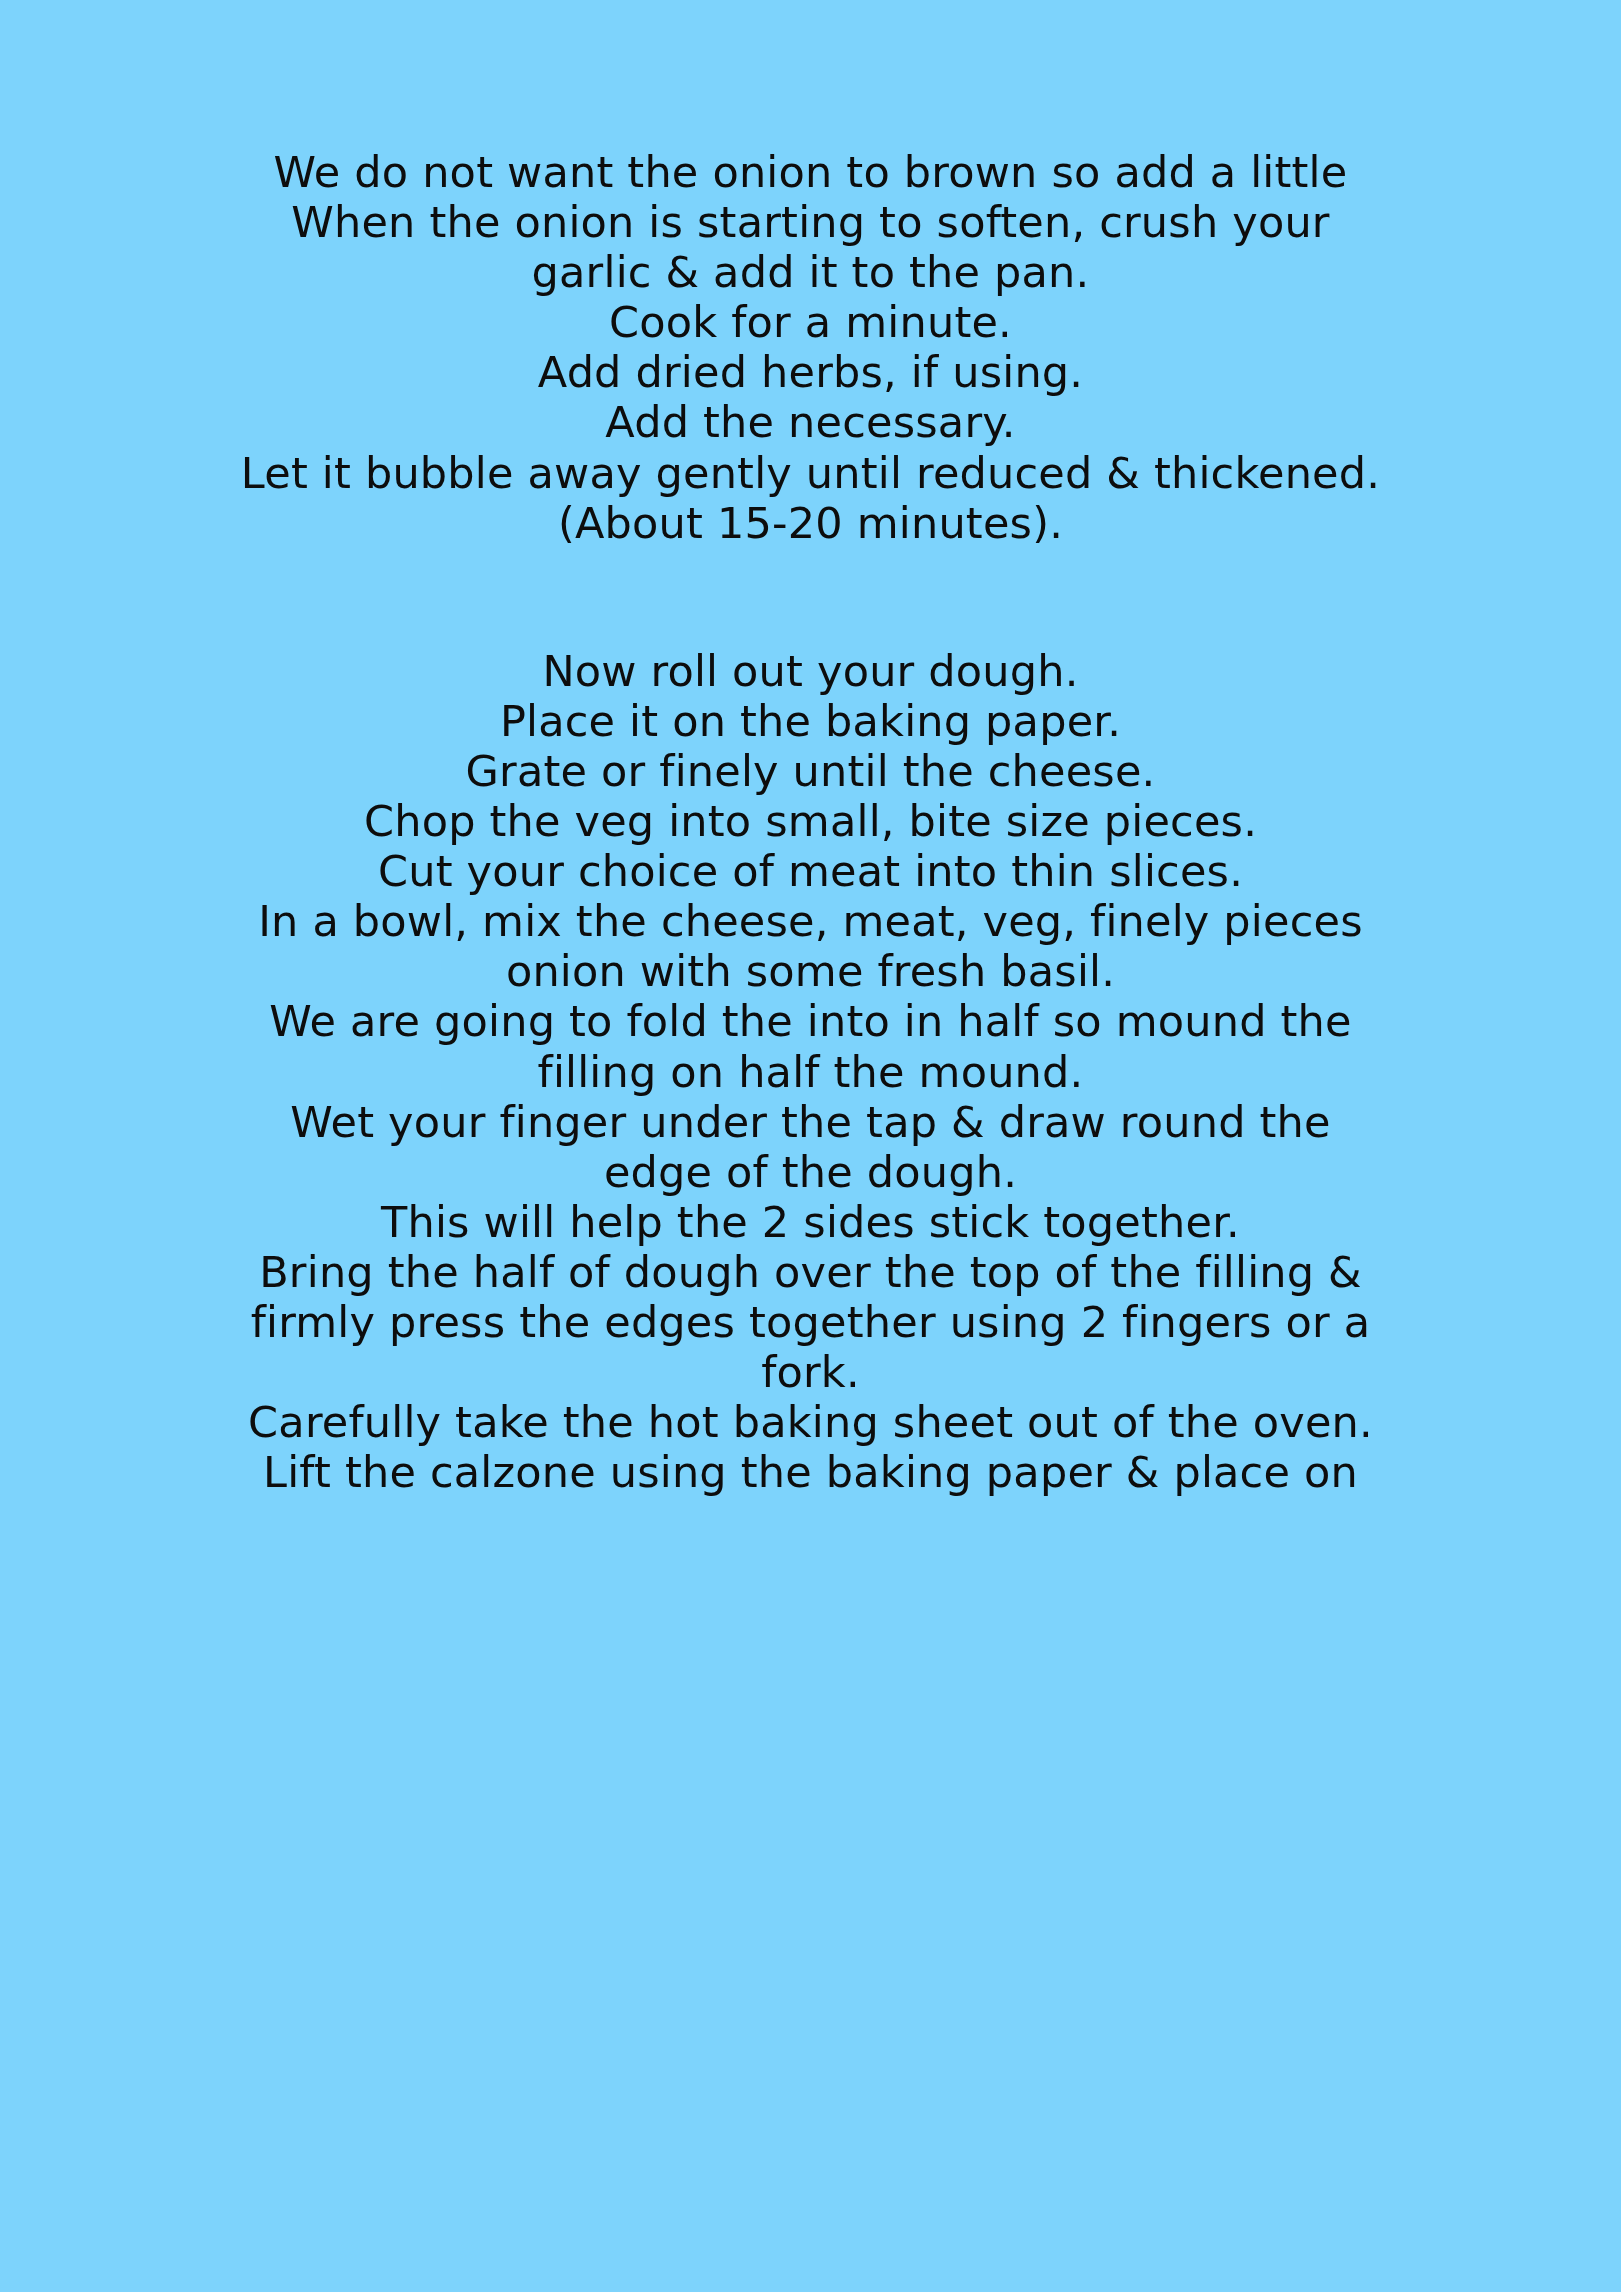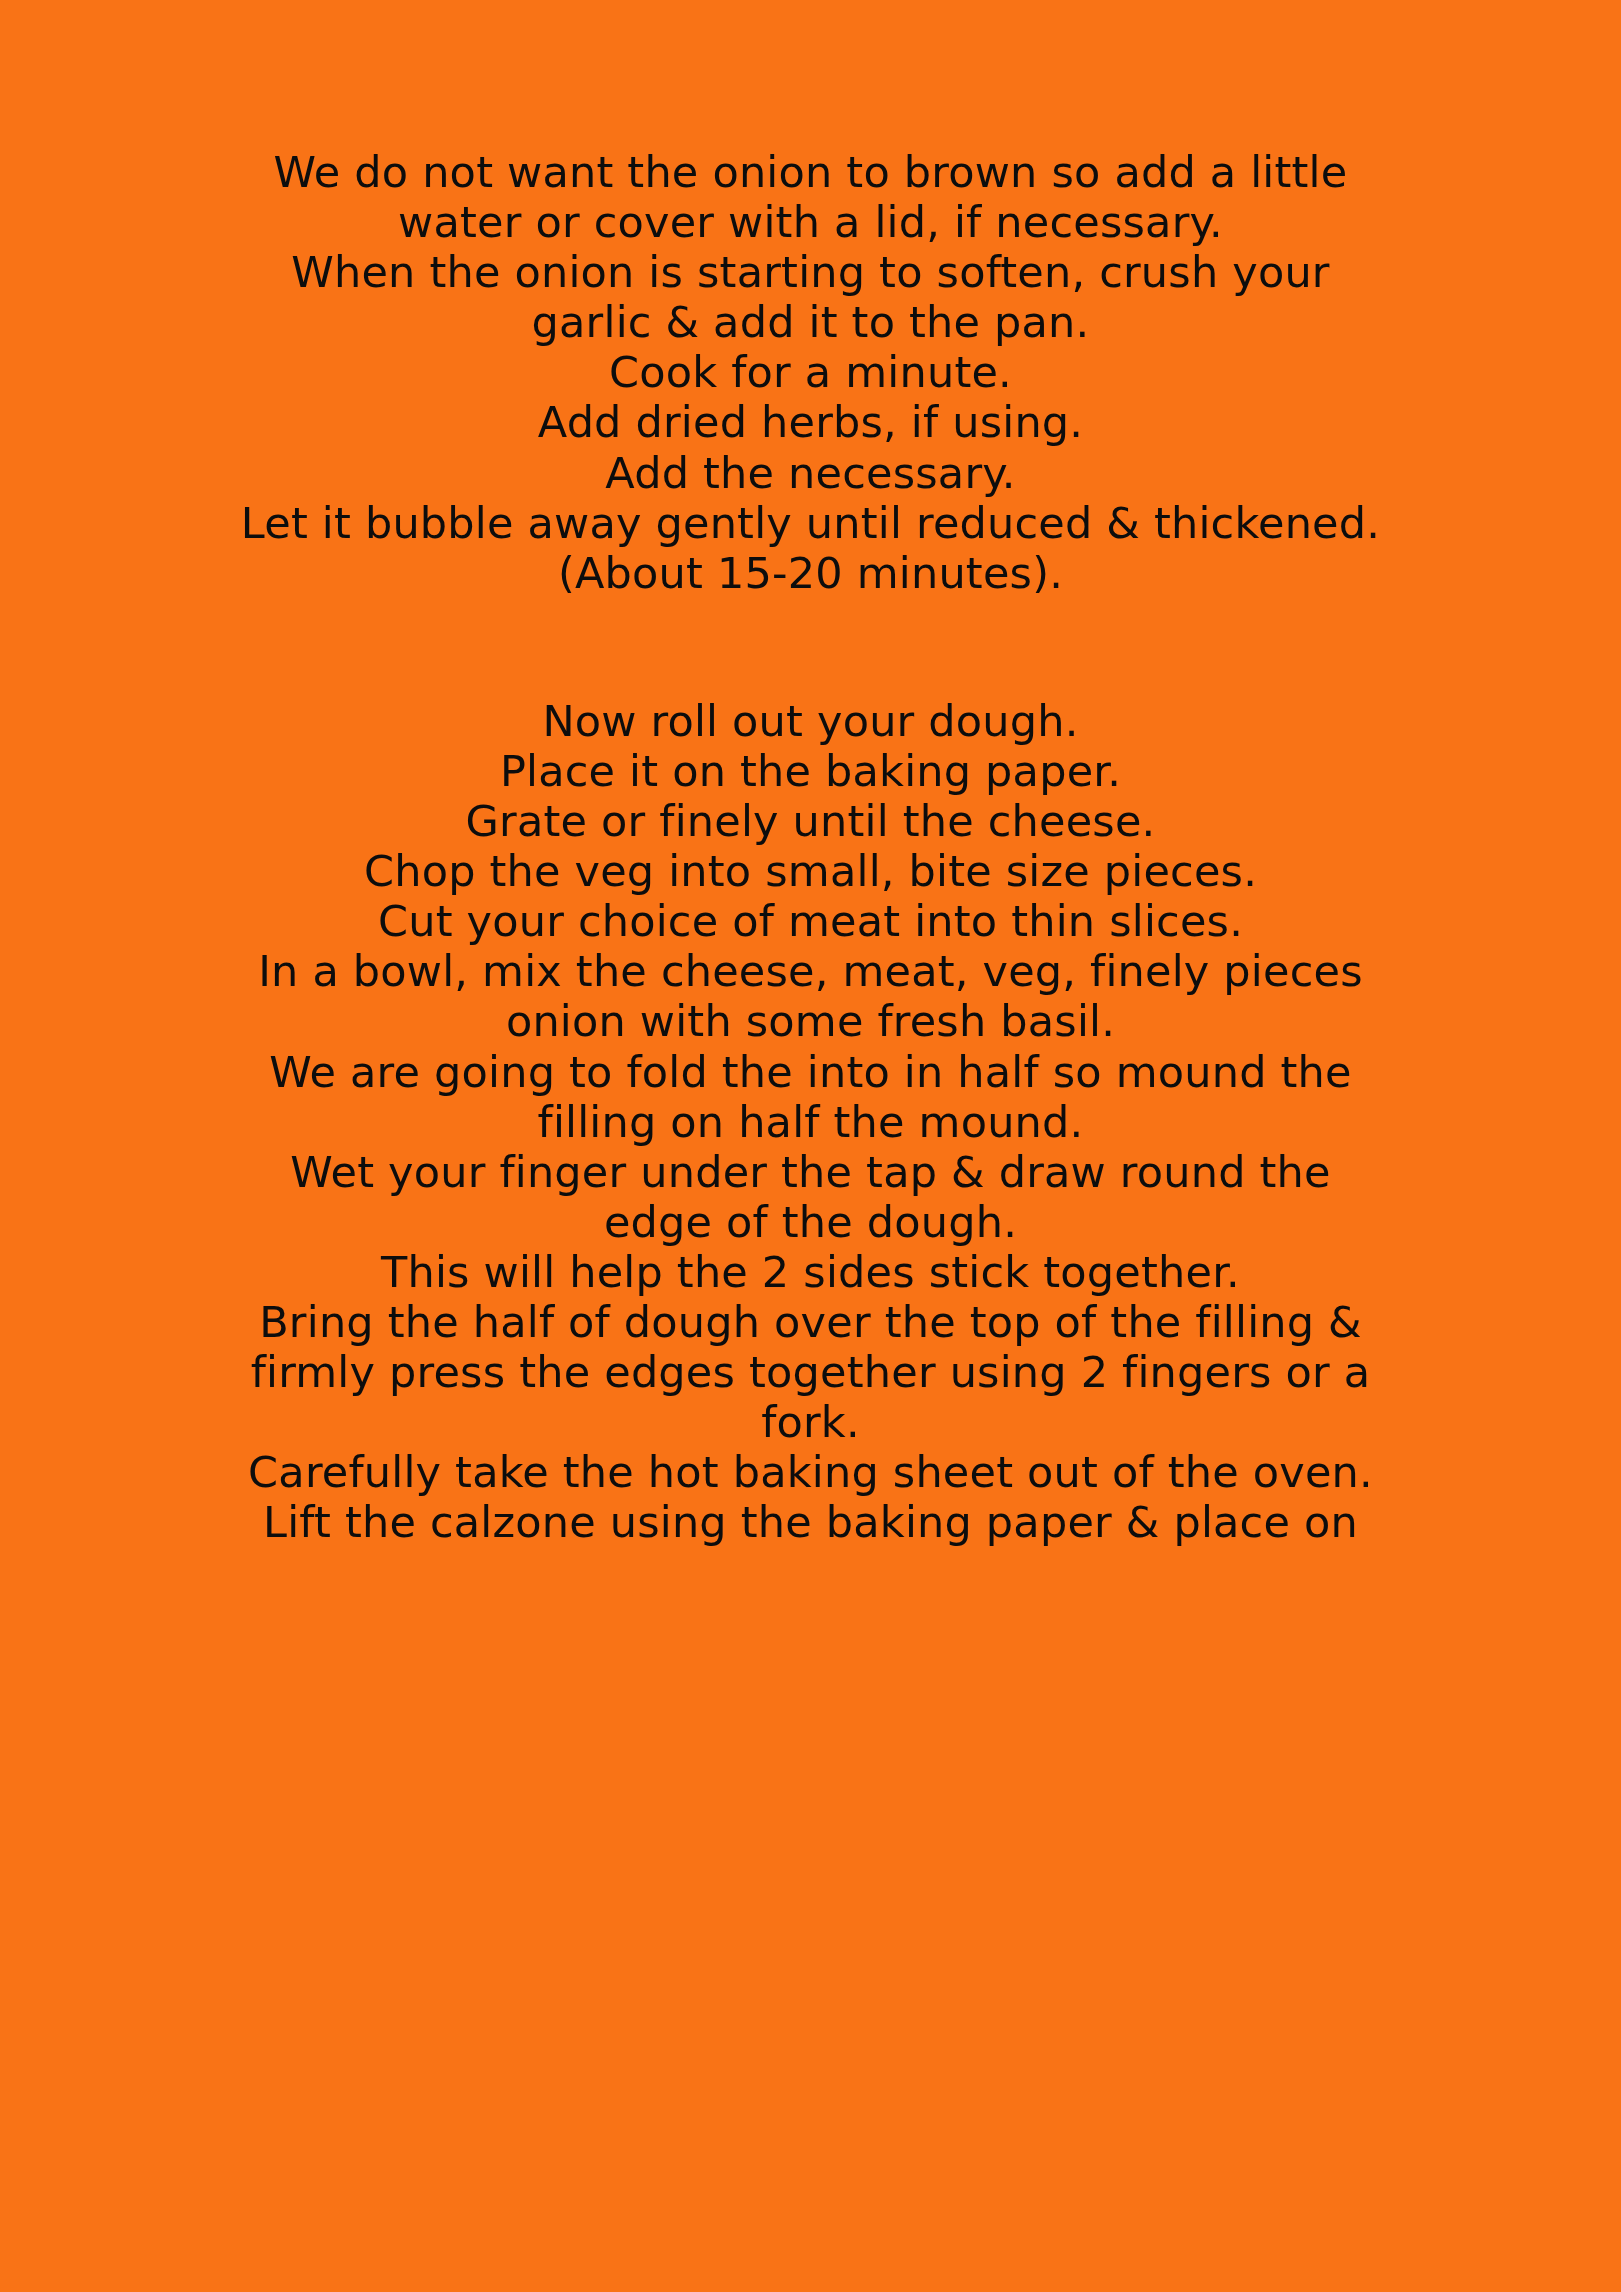--- a/index.html
+++ b/index.html
@@ -12,21 +12,21 @@
     height: 2293px;
     font-family: "DejaVu Sans", sans-serif;
     color: #0d0d0d;
     overflow: hidden;
   }
   .page {
     box-sizing: border-box;
     width: 1621px;
     height: 2293px;
     padding: 147px 127px 0 127px;
-    background: #f97316;
+    background: #7dd3fc;
   }
   .recipe-text {
     text-align: center;
     font-size: 43px;
     line-height: 1.165;
     letter-spacing: 0.2px;
     font-weight: 400;
   }
   .para {
     margin: 0;
@@ -41,21 +41,20 @@
   }
 </style>
 </head>
 <body>
 
 <div class="page">
   <div class="recipe-text">
 
     <p class="para">
       <span class="line">We do not want the onion to brown so add a little</span>
-      <span class="line">water or cover with a lid, if necessary.</span>
       <span class="line">When the onion is starting to soften, crush your</span>
       <span class="line">garlic &amp; add it to the pan.</span>
       <span class="line">Cook for a minute.</span>
       <span class="line">Add dried herbs, if using.</span>
       <span class="line">Add the necessary.</span>
       <span class="line">Let it bubble away gently until reduced &amp; thickened.</span>
       <span class="line">(About 15-20 minutes).</span>
     </p>
 
     <span class="gap"></span>

